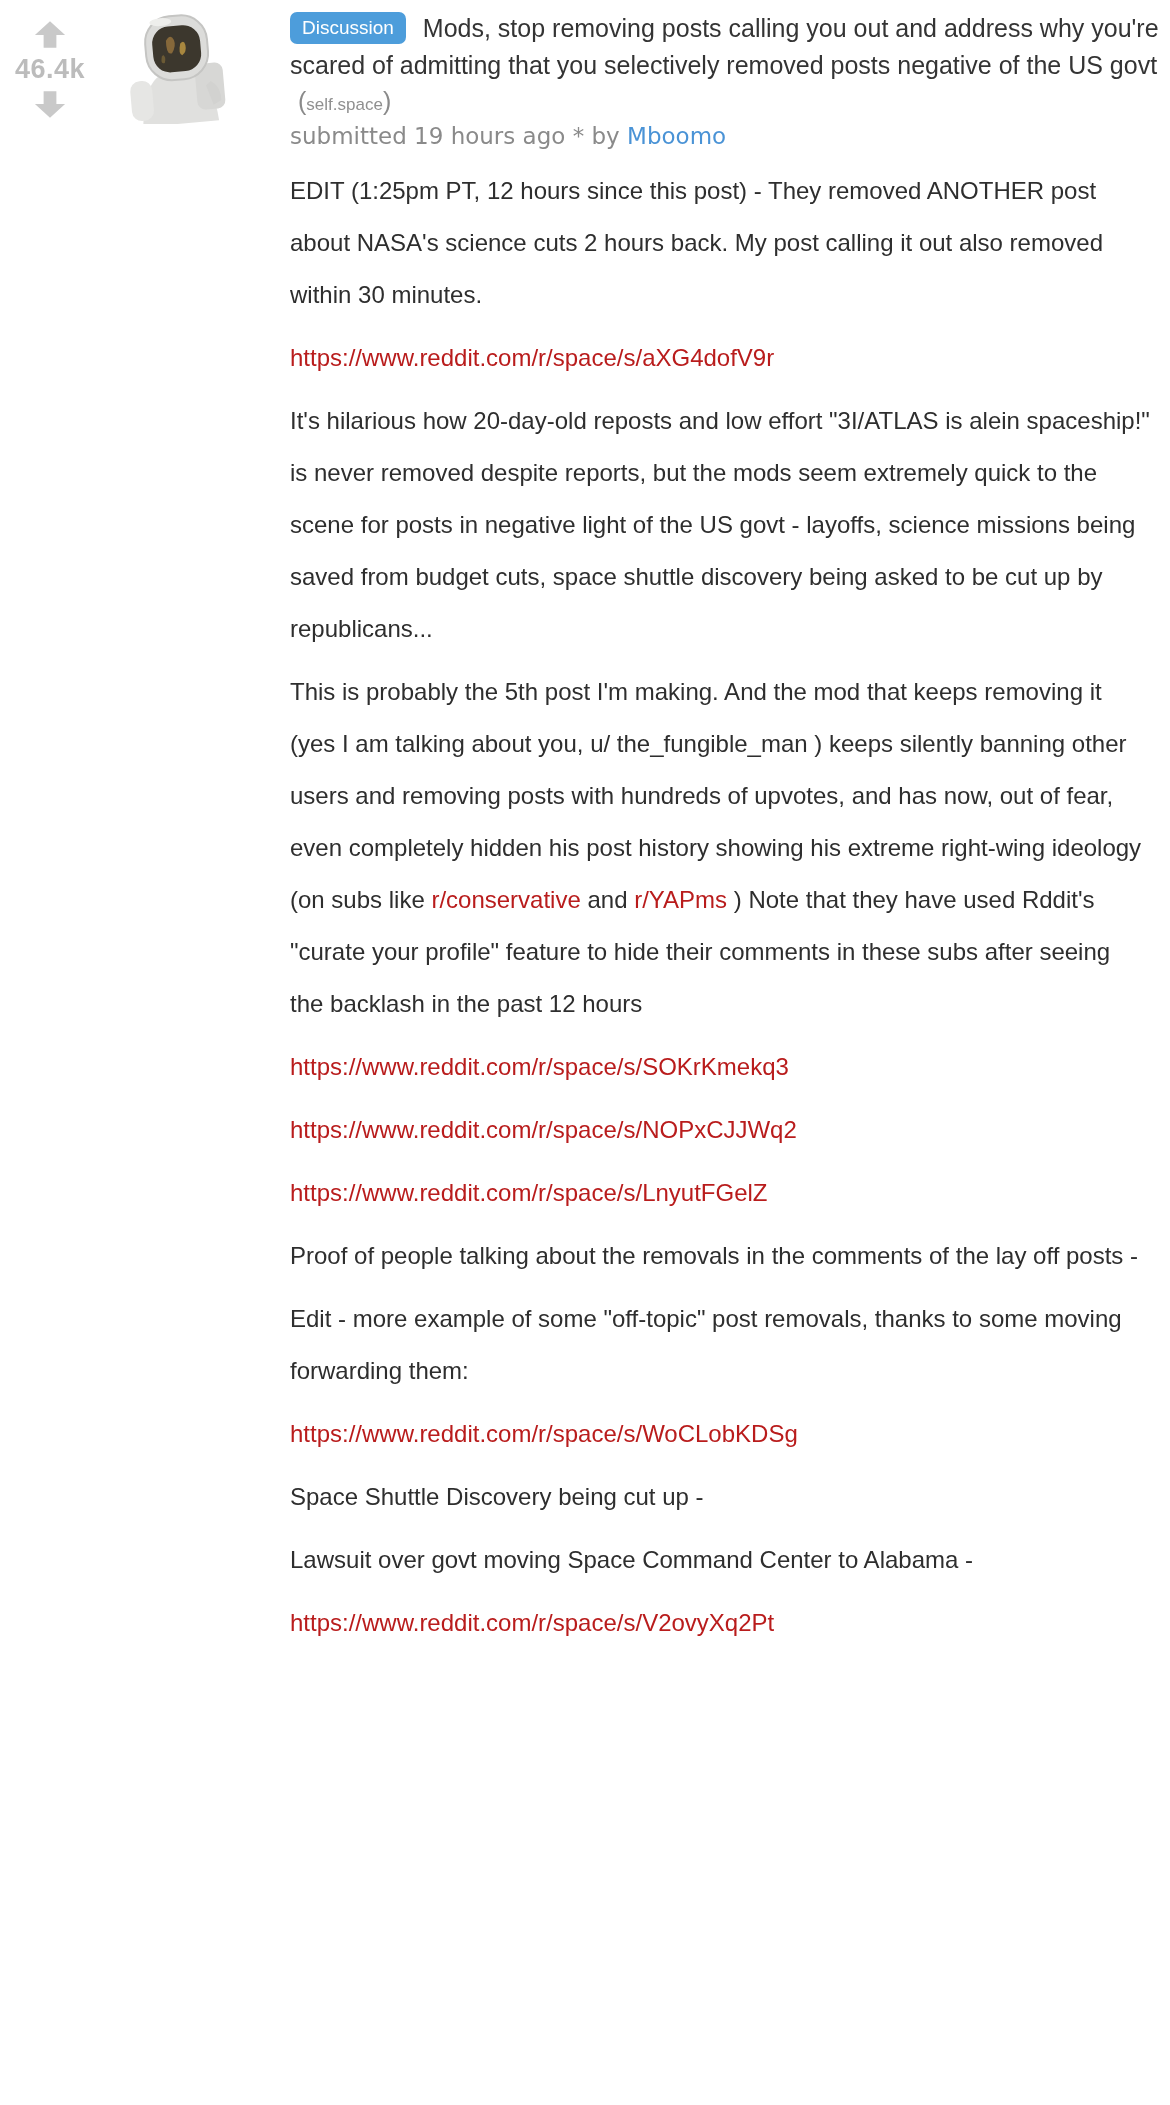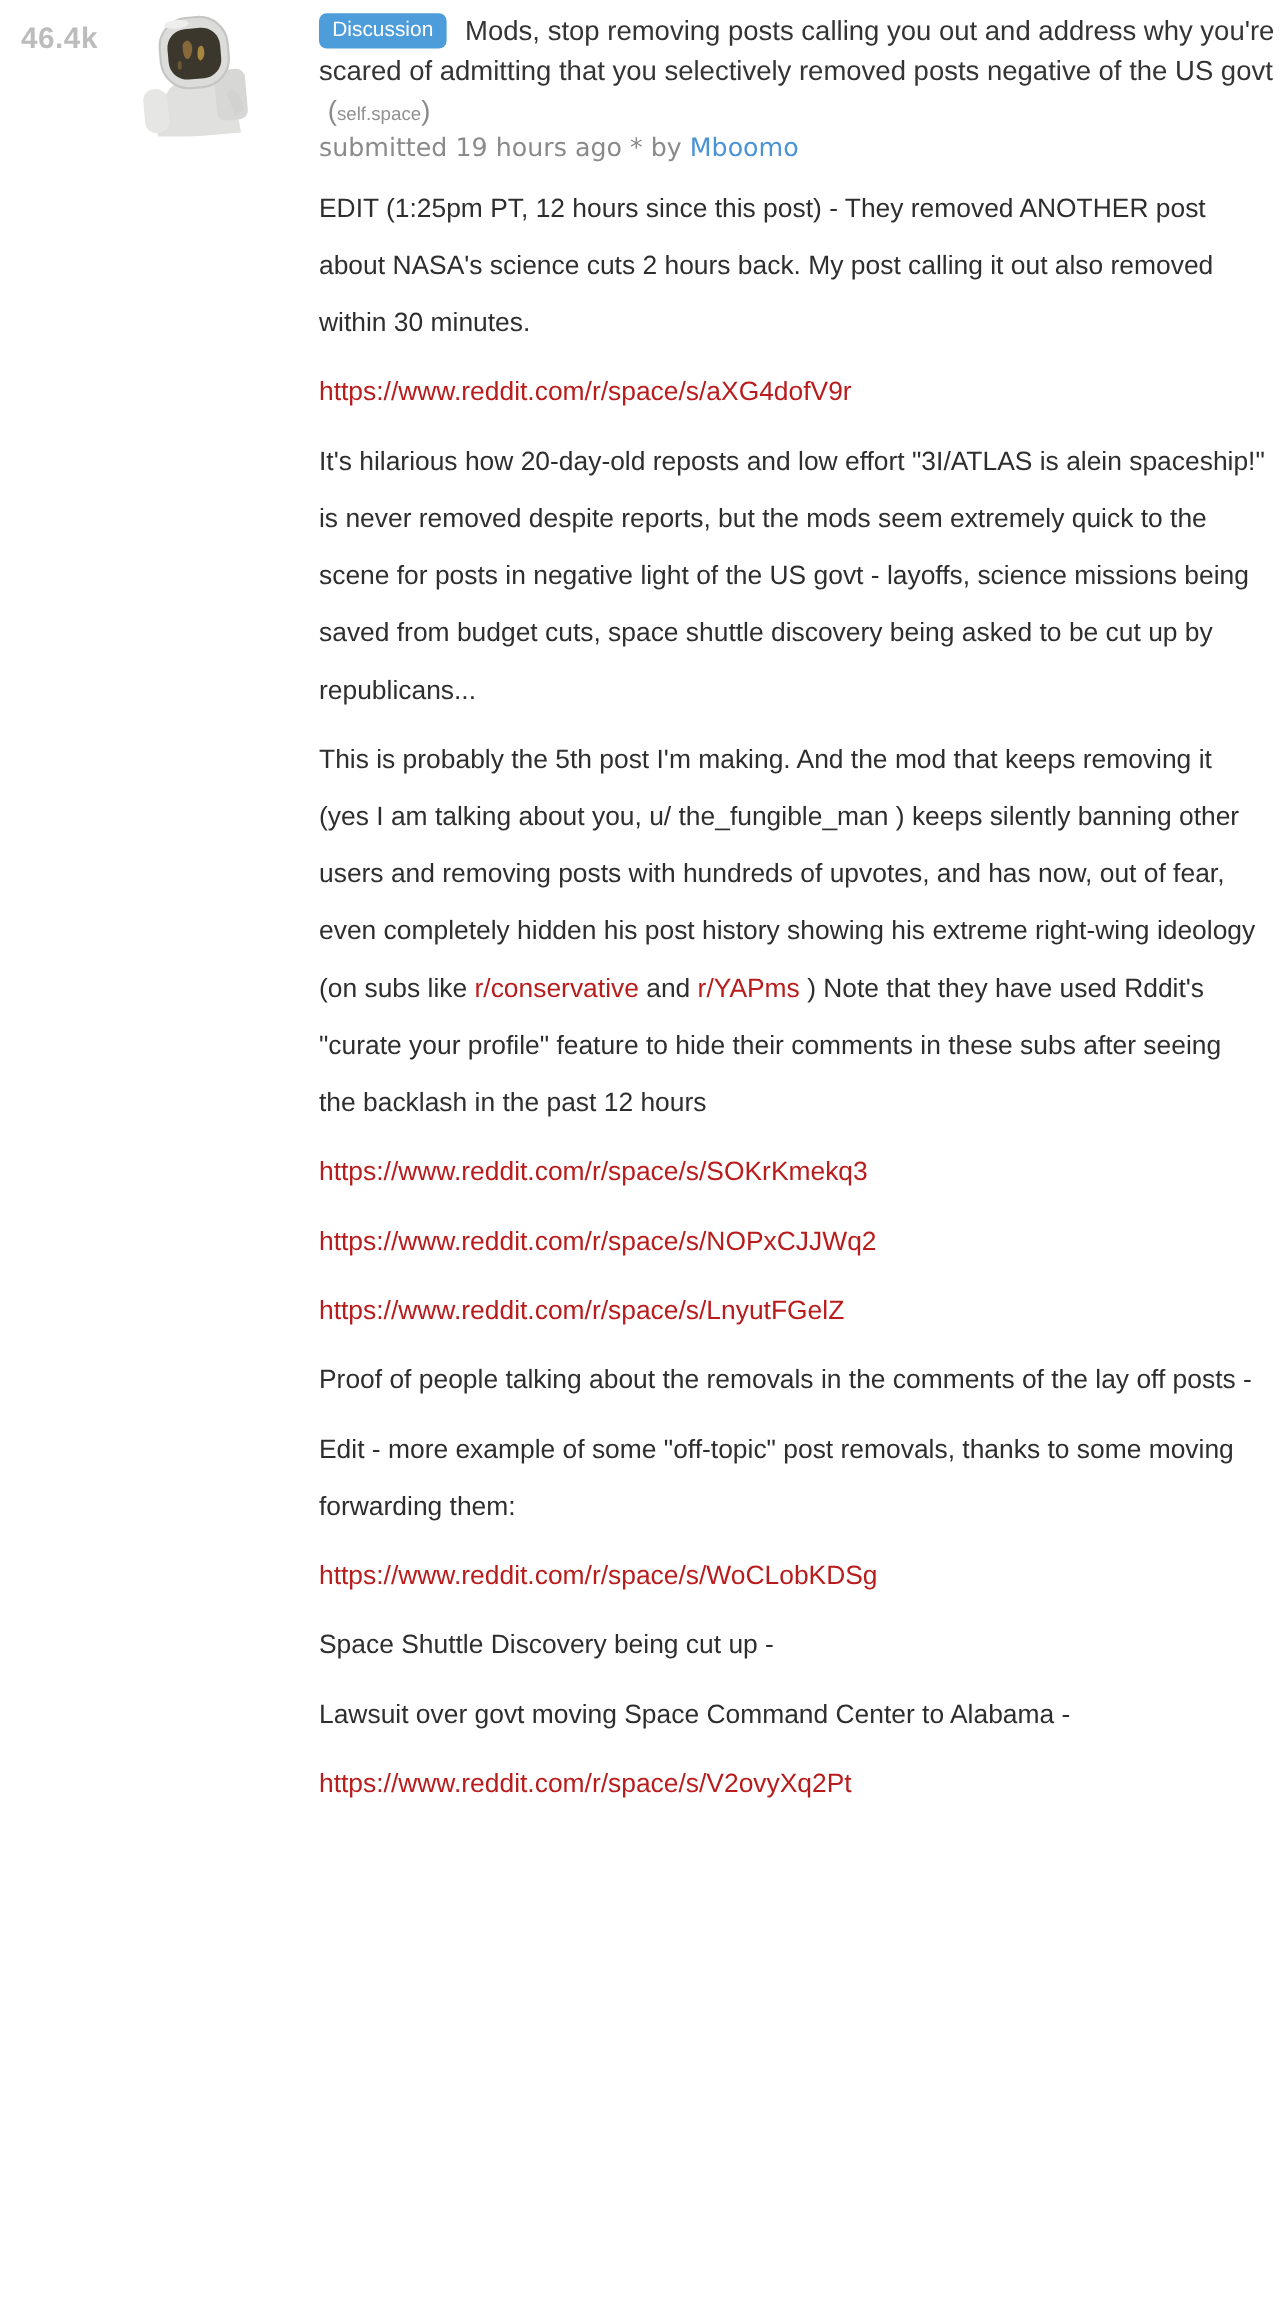--- a/index.html
+++ b/index.html
@@ -4,21 +4,21 @@
 <style>
   html,body{margin:0;padding:0;background:#ffffff;}
   body{
     width:1170px;height:2105px;position:relative;overflow:hidden;
     font-family:"Liberation Sans", sans-serif;
     -webkit-font-smoothing:antialiased;
   }
   
   .vote-col{
     position:absolute;left:14px;top:20px;width:72px;
-    display:flex;align-items:center;gap:5px;
+    display:flex;flex-direction:column;align-items:center;gap:5px;
   }
   .vote-arrow{width:34px;height:29px;cursor:pointer;}
   .vote-score{
     font-size:27px;font-weight:bold;color:#bcbcbc;letter-spacing:.5px;
   }
   
   .thumb{
     position:absolute;left:114px;top:4px;width:122px;height:120px;cursor:pointer;
   }
   

